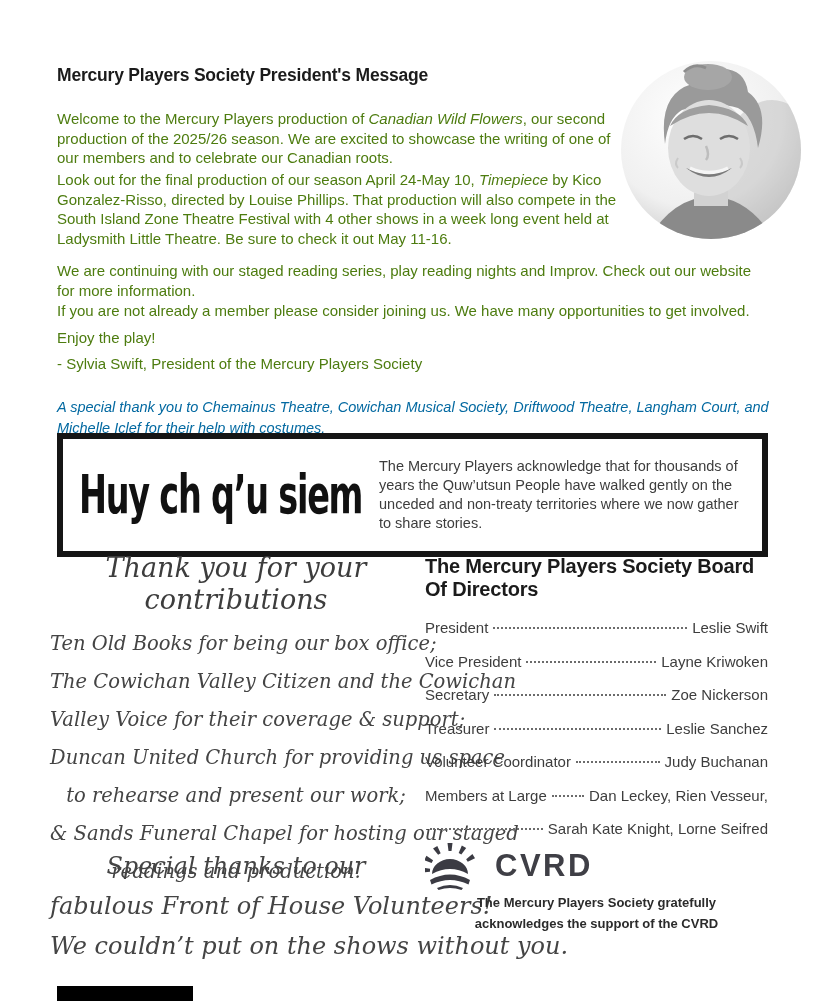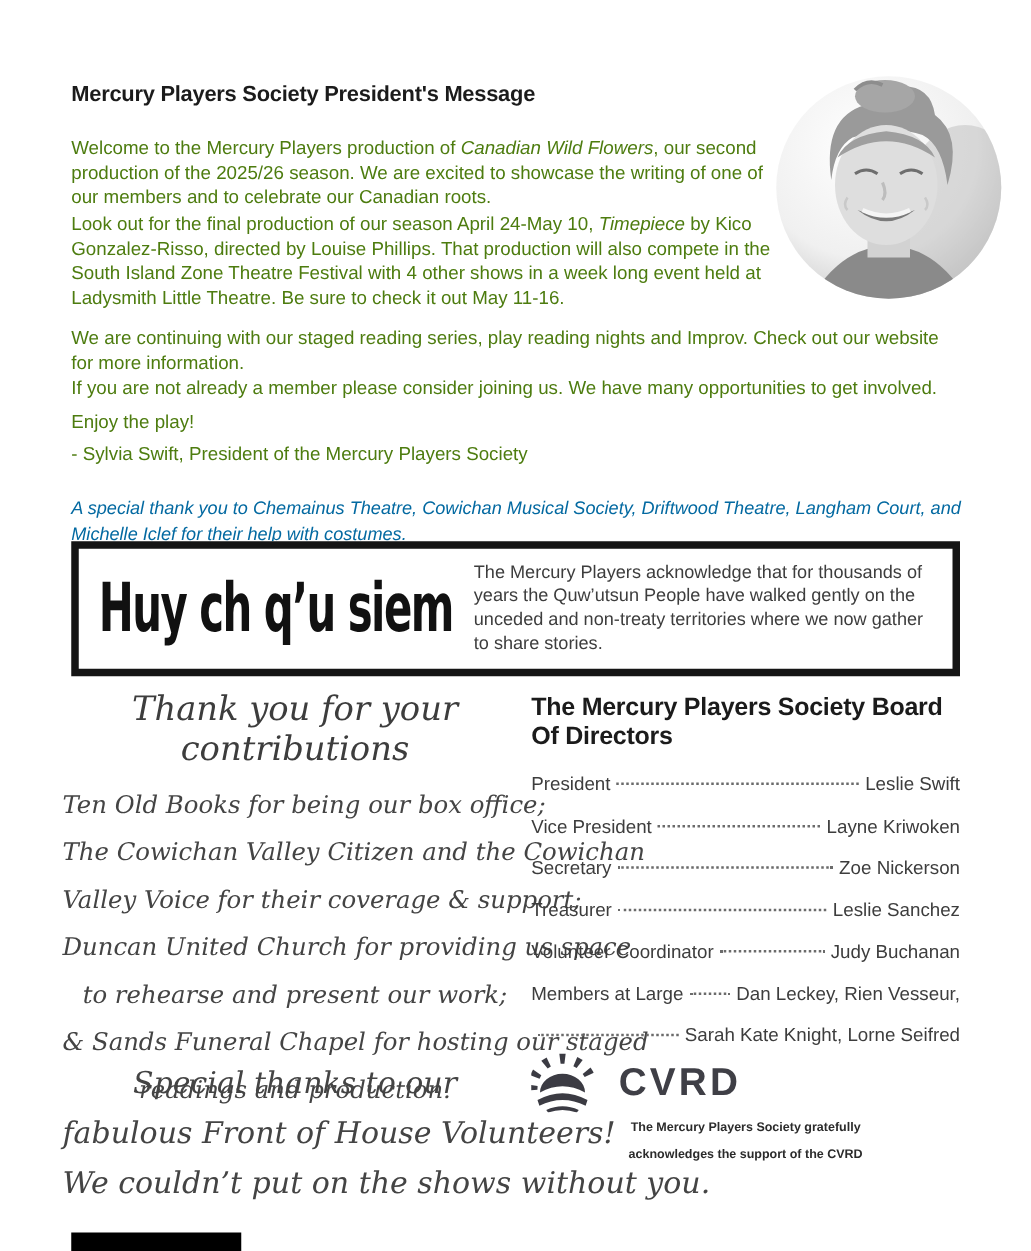--- a/index.html
+++ b/index.html
@@ -27,21 +27,21 @@
   .sig{left:57px;top:339px;width:712px;}
   .body-text em{font-style:italic;}
   .special{
     left:57px;top:382px;width:712px;
     font-size:14.5px;line-height:21px;font-style:italic;color:#0369a1;
   }
   .portrait{left:620px;top:60px;width:182px;height:180px;}
 
   
   .ack-box{
-    left:57px;top:433px;width:711px;height:108px;
+    left:57px;top:433px;width:711px;height:124px;
     border:6px solid #151515;background:#fff;
     box-sizing:border-box;
     display:flex;align-items:center;
   }
   .huy{
     font-family:"DejaVu Sans",sans-serif;
     font-weight:bold;color:#111;
     font-size:54px;line-height:54px;
     letter-spacing:-2px;
     transform:scaleX(0.62);transform-origin:left center;
@@ -82,21 +82,21 @@
   }
   .board-value{white-space:nowrap;}
 
   
   .cvrd{left:425px;top:842px;width:343px;text-align:center;}
   .cvrd-logo-row{display:flex;align-items:center;justify-content:flex-start;gap:20px;margin-bottom:2px;}
   .cvrd-word{
     font-size:31px;font-weight:bold;color:#3f3f46;letter-spacing:2.5px;
     font-family:"Liberation Sans",sans-serif;
   }
-  .cvrd-caption{font-size:10px;line-height:21px;font-weight:bold;color:#2b2b2b;}
+  .cvrd-caption{font-size:13px;line-height:21px;font-weight:bold;color:#2b2b2b;}
 
   .footer-bar{left:57px;top:986px;width:136px;height:15px;background:#000;}
 </style>
 </head>
 <body>
 
 <div class="page">
 
   <h1 class="abs title">Mercury Players Society President's Message</h1>
 

